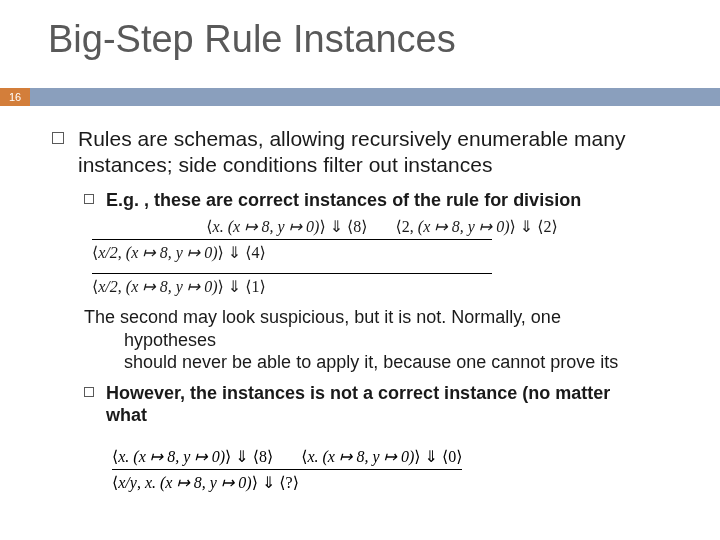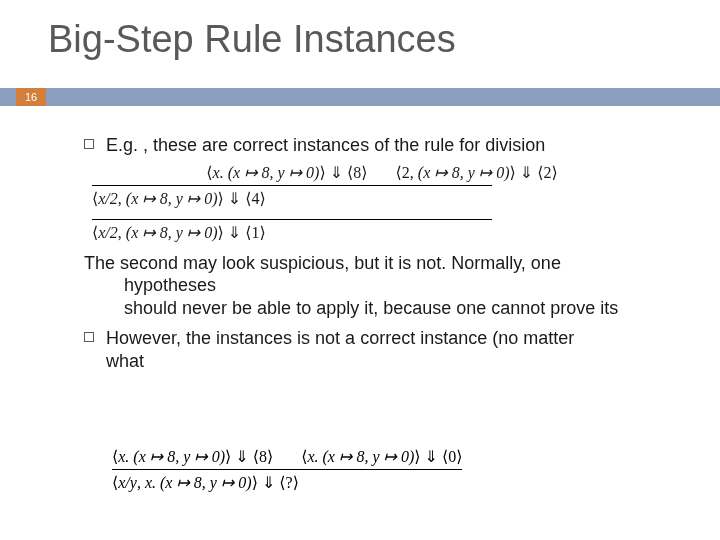--- a/index.html
+++ b/index.html
@@ -1,27 +1,27 @@
 <!DOCTYPE html>
 <html><head>
 <meta charset="utf-8">
 <style>
   * { margin: 0; padding: 0; box-sizing: border-box; }
   html, body { width: 720px; height: 540px; background: #fff; font-family: Arial, Helvetica, sans-serif; overflow: hidden; }
   .slide { width: 648px; height: 540px; position: relative; }
   .title { font-size: 38px; color: #595959; padding: 18px 0 0 48px; font-weight: 400; }
   .bar { position: absolute; top: 88px; left: 0; width: 720px; height: 18px; background: #8a9fbd; }
-  .pagebox { position: absolute; top: 88px; left: 16px; width: 30px; height: 18px; background: #d37e3a; color: #fff; font-size: 11px; display: flex; align-items: center; justify-content: center; }
+  .pagebox { position: absolute; top: 88px; left: 0; width: 30px; height: 18px; background: #d37e3a; color: #fff; font-size: 11px; display: flex; align-items: center; justify-content: center; }
   .content { position: absolute; top: 126px; left: 52px; width: 620px; color: #1a1a1a; }
   .b1 { display: flex; gap: 14px; margin-bottom: 10px; }
   .b1-mark { width: 12px; height: 12px; margin-top: 6px; flex: none; border: 1.6px solid #595959; }
   .b1-text { font-size: 21px; line-height: 1.25; }
   .b2 { display: flex; gap: 12px; margin: 8px 0 6px 32px; }
   .b2-mark { width: 10px; height: 10px; margin-top: 5px; flex: none; border: 1.5px solid #595959; }
-  .b2-text { font-size: 18px; line-height: 1.25; }
+  .b2-text { font-size: 18px; line-height: 1.25; font-weight: bold; }
   .rulestack { margin: 4px 0 10px 40px; }
   .infrule { display: flex; flex-direction: column; margin: 2px 0 8px 0; }
   .premises { display: flex; gap: 28px; justify-content: center; font-family: 'Times New Roman', serif; font-size: 16px; white-space: nowrap; }
   .ruleline { border-top: 1px solid #000; margin: 3px 0; }
   .concl { font-family: 'Times New Roman', serif; font-size: 16px; white-space: nowrap; }
   .note { font-size: 18px; line-height: 1.25; margin: 6px 0 8px 32px; }
   .note .indent { display: block; padding-left: 40px; }
   .dar::after { content: "\21D3"; }
   .ang { font-family: 'Times New Roman', serif; }
   .it { font-style: italic; font-family: 'Times New Roman', serif; }
@@ -31,20 +31,24 @@
 <body>
 <div class="slide">
 
   <div class="title">Big-Step Rule Instances</div>
 
   <div class="bar"></div>
   <div class="pagebox">16</div>
 
   <div class="content">
 
+    <div class="b1">
+      <div class="b1-mark"></div>
+      <div class="b1-text">Rules are schemas, allowing recursively enumerable many instances; side conditions filter out instances</div>
+    </div>
 
     <div class="b2">
       <div class="b2-mark"></div>
       <div class="b2-text">E.g. , these are correct instances of the rule for division</div>
     </div>
 
     <div class="rulestack">
 
       <div class="infrule">
         <div class="premises">

